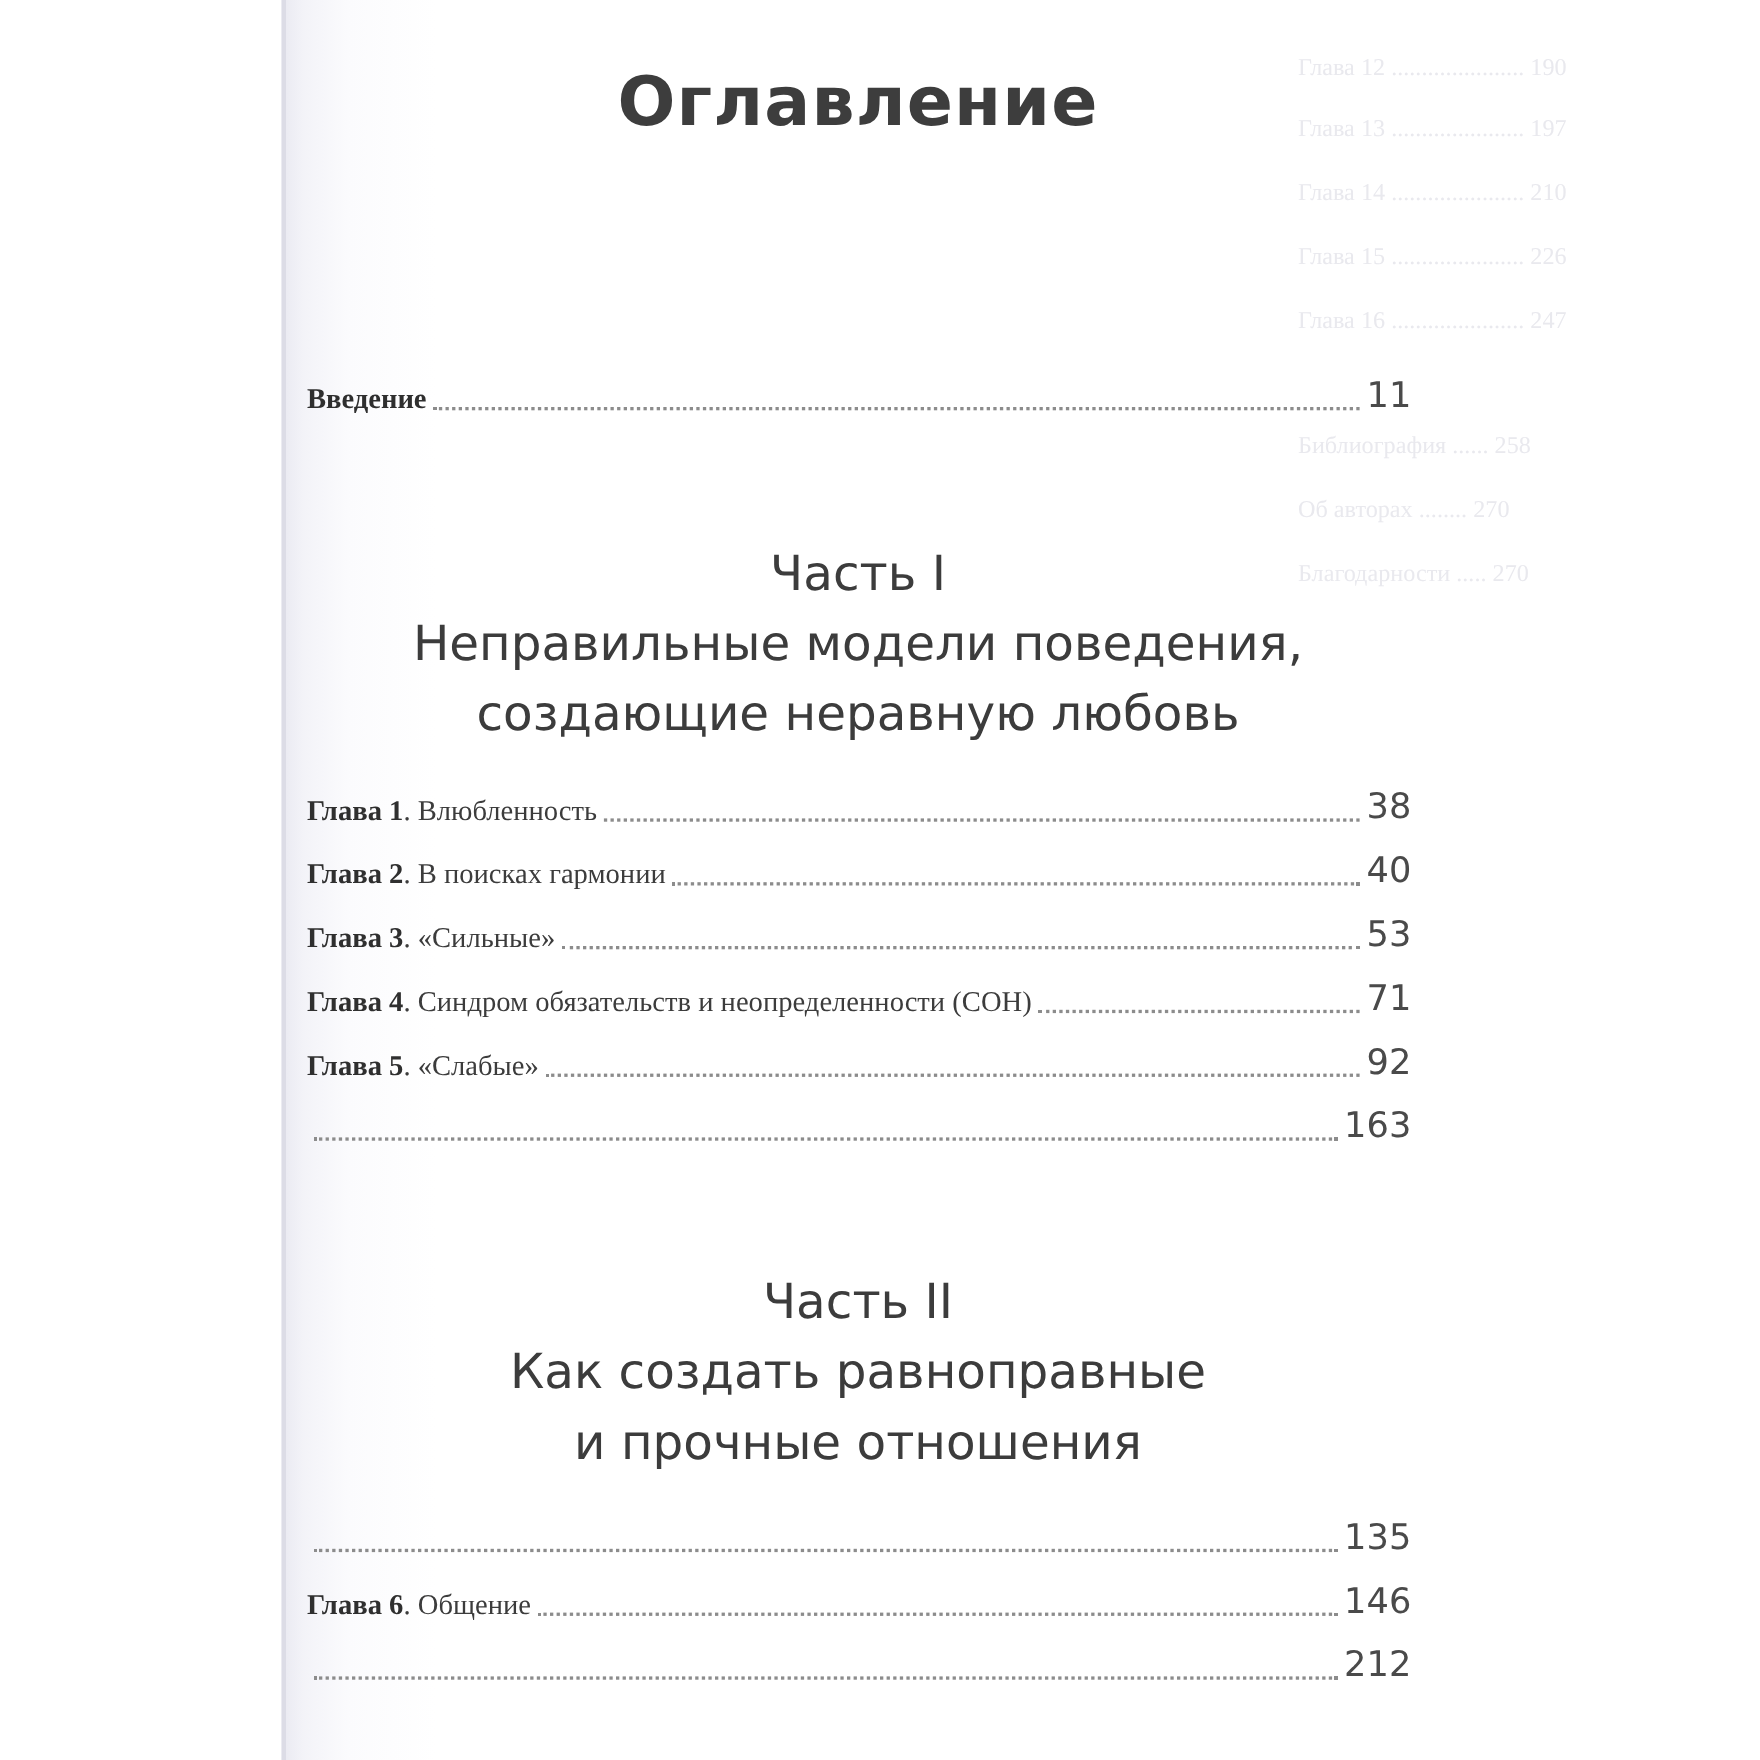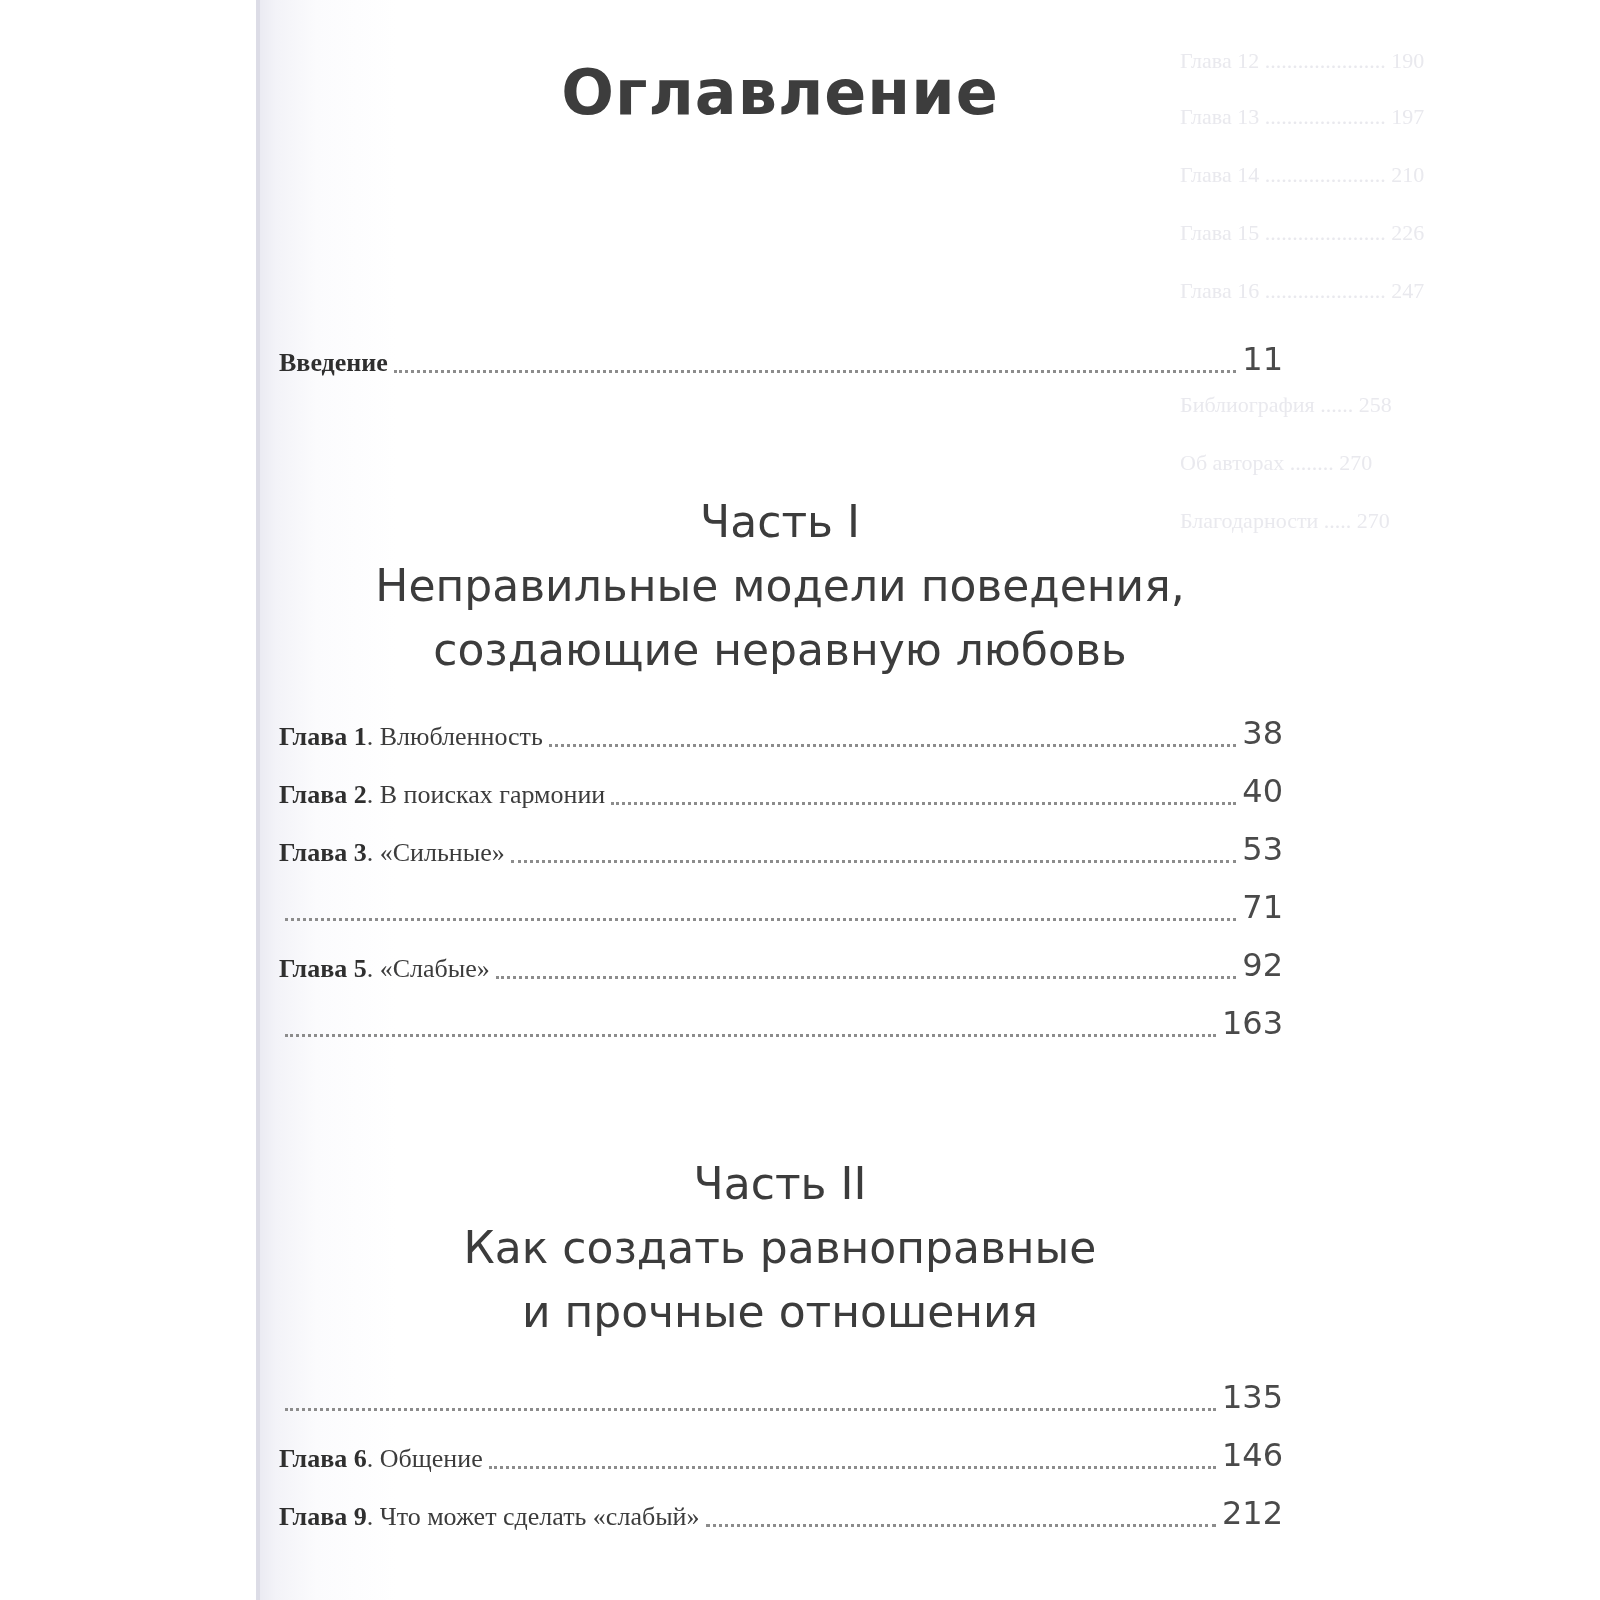--- a/index.html
+++ b/index.html
@@ -84,20 +84,21 @@
   <span class="label"><b>Глава 2</b><span>. В поисках гармонии</span></span>
   <span class="dots"></span>
   <span class="page-num">40</span>
 </div>
 <div class="toc-row" style="top:834px">
   <span class="label"><b>Глава 3</b><span>. «Сильные»</span></span>
   <span class="dots"></span>
   <span class="page-num">53</span>
 </div>
 <div class="toc-row" style="top:892px">
+  <span class="label"><b>Глава 4</b><span>. Синдром обязательств и неопределенности (СОН)</span></span>
   <span class="dots"></span>
   <span class="page-num">71</span>
 </div>
 <div class="toc-row" style="top:950px">
   <span class="label"><b>Глава 5</b><span>. «Слабые»</span></span>
   <span class="dots"></span>
   <span class="page-num">92</span>
 </div>
 <div class="toc-row" style="top:1008px">
   <span class="dots"></span>
@@ -113,16 +114,15 @@
 <div class="toc-row" style="top:1382px">
   <span class="dots"></span>
   <span class="page-num">135</span>
 </div>
 <div class="toc-row" style="top:1440px">
   <span class="label"><b>Глава 6</b><span>. Общение</span></span>
   <span class="dots"></span>
   <span class="page-num">146</span>
 </div>
 <div class="toc-row" style="top:1498px">
-  <span class="label"><b>Глава 9</b><span>. Что может сделать «слабый»</span></span>
   <span class="dots"></span>
   <span class="page-num">212</span>
 </div>
 
 </body></html>

